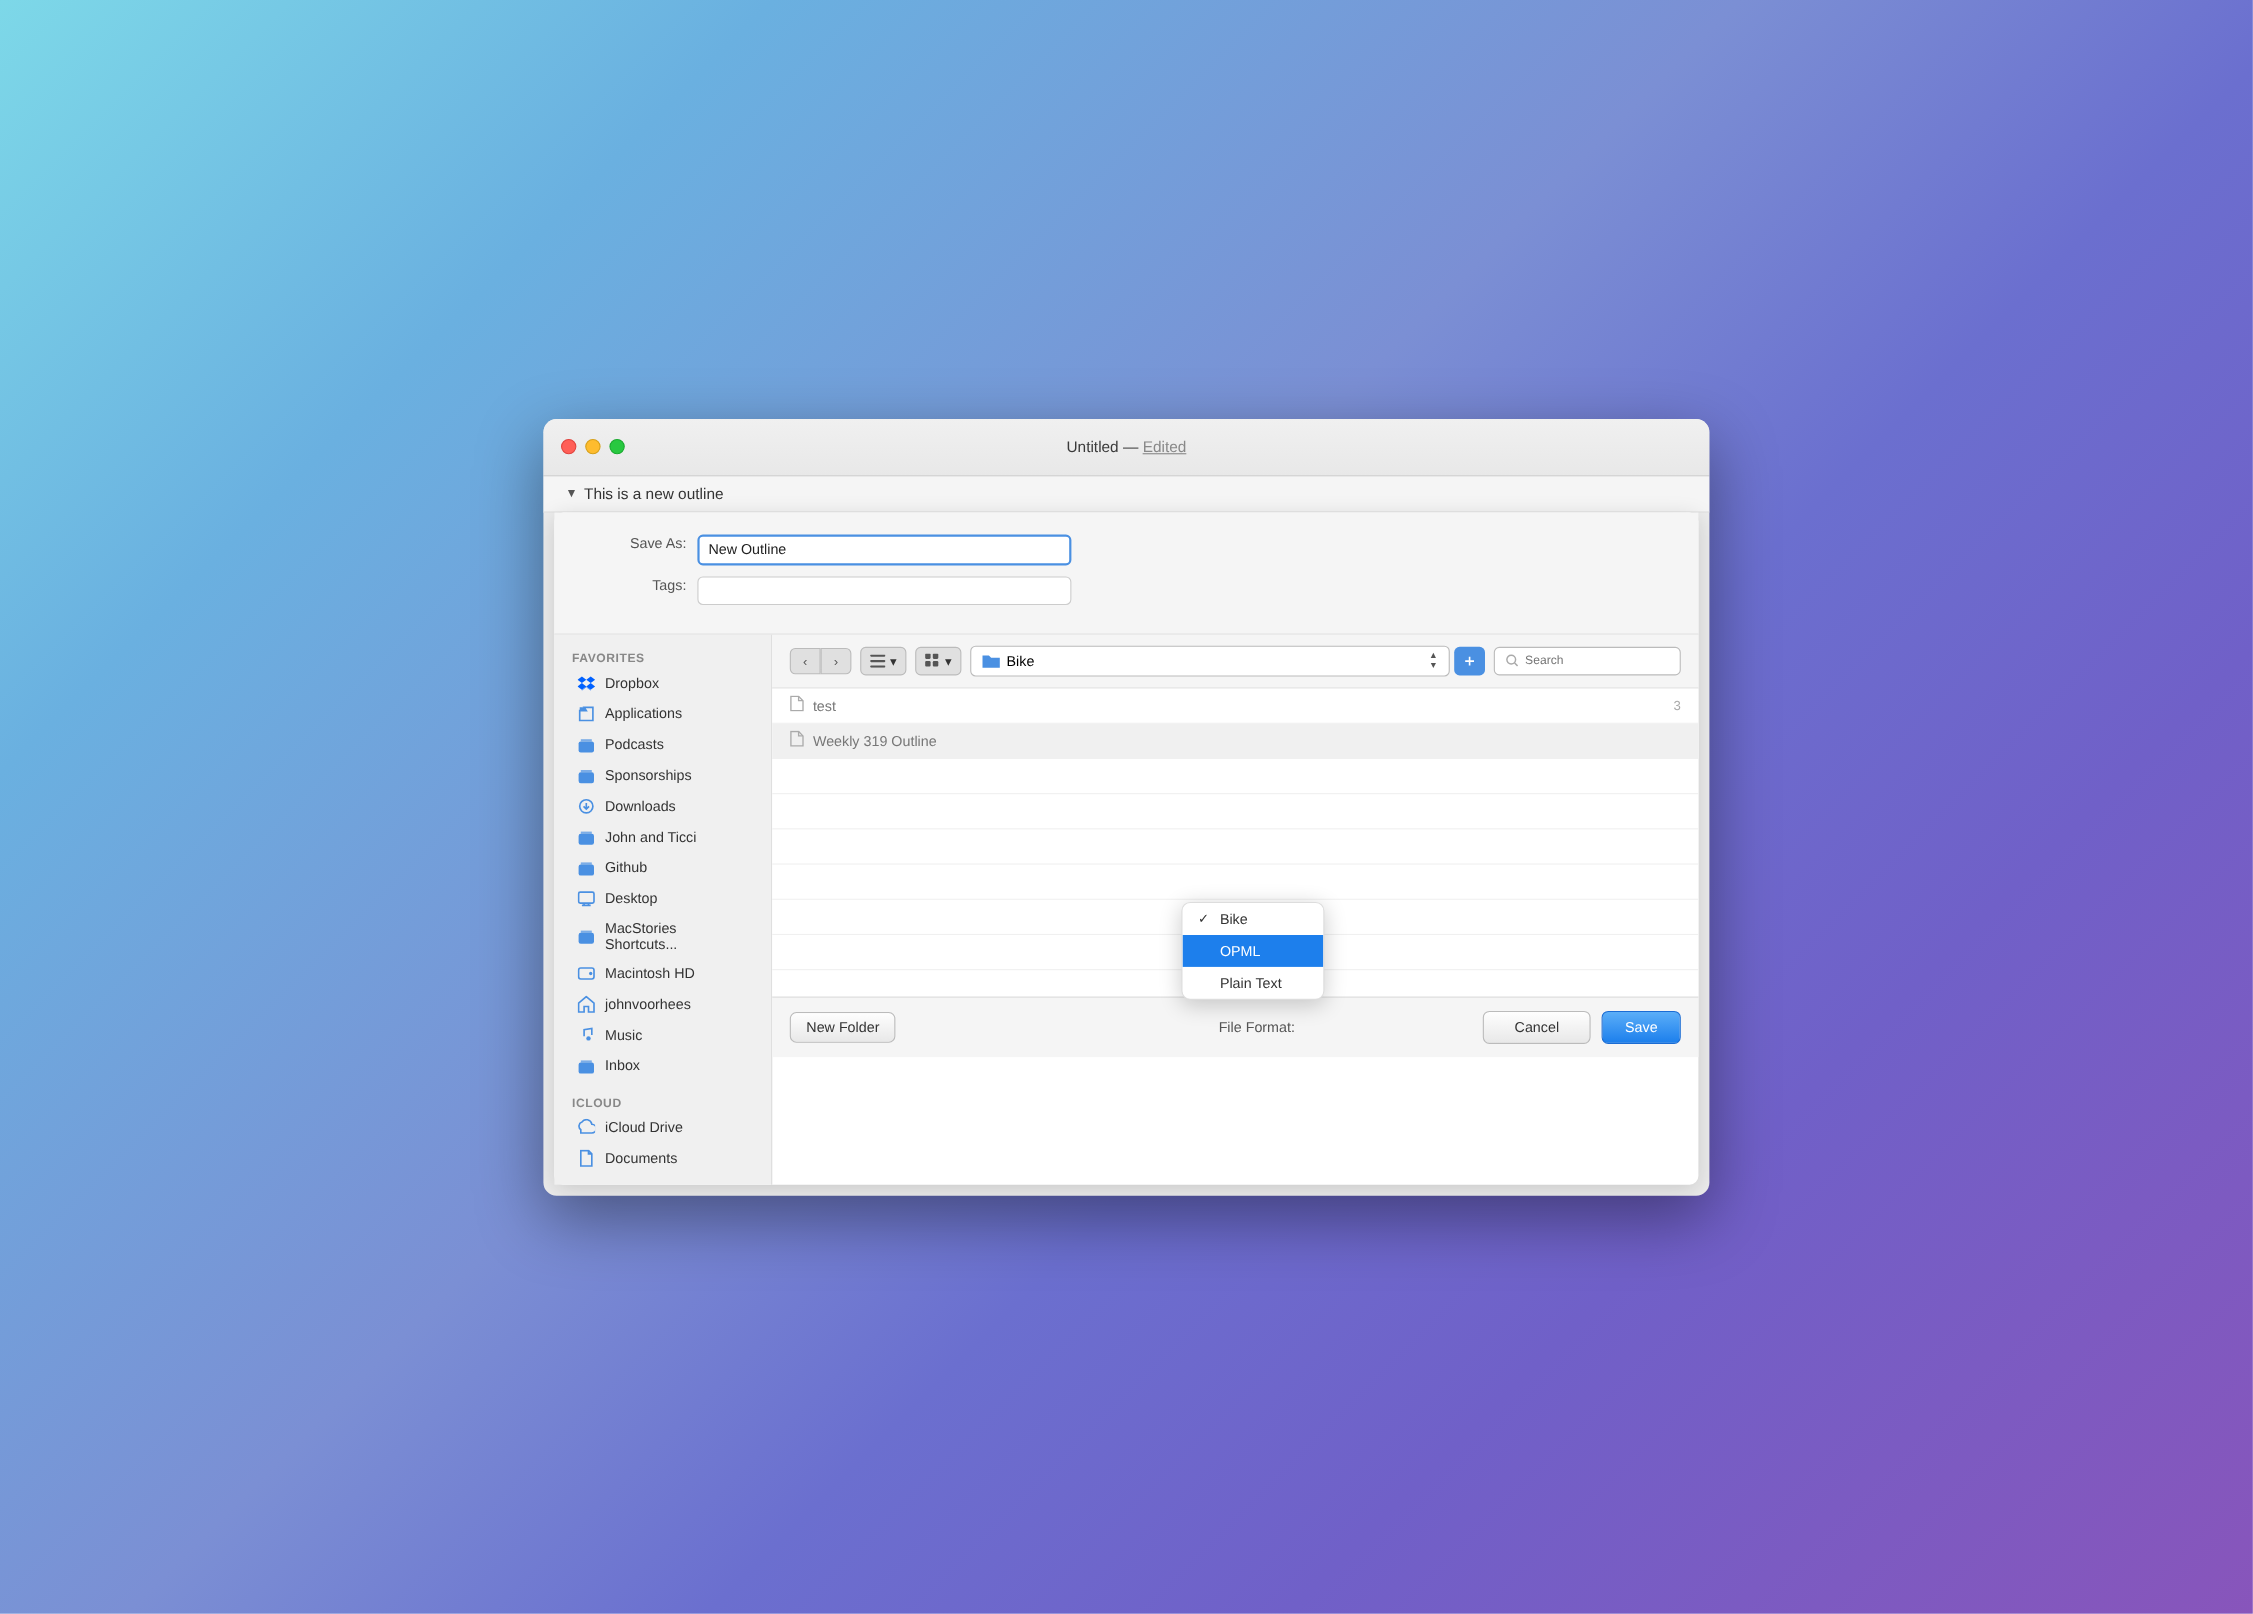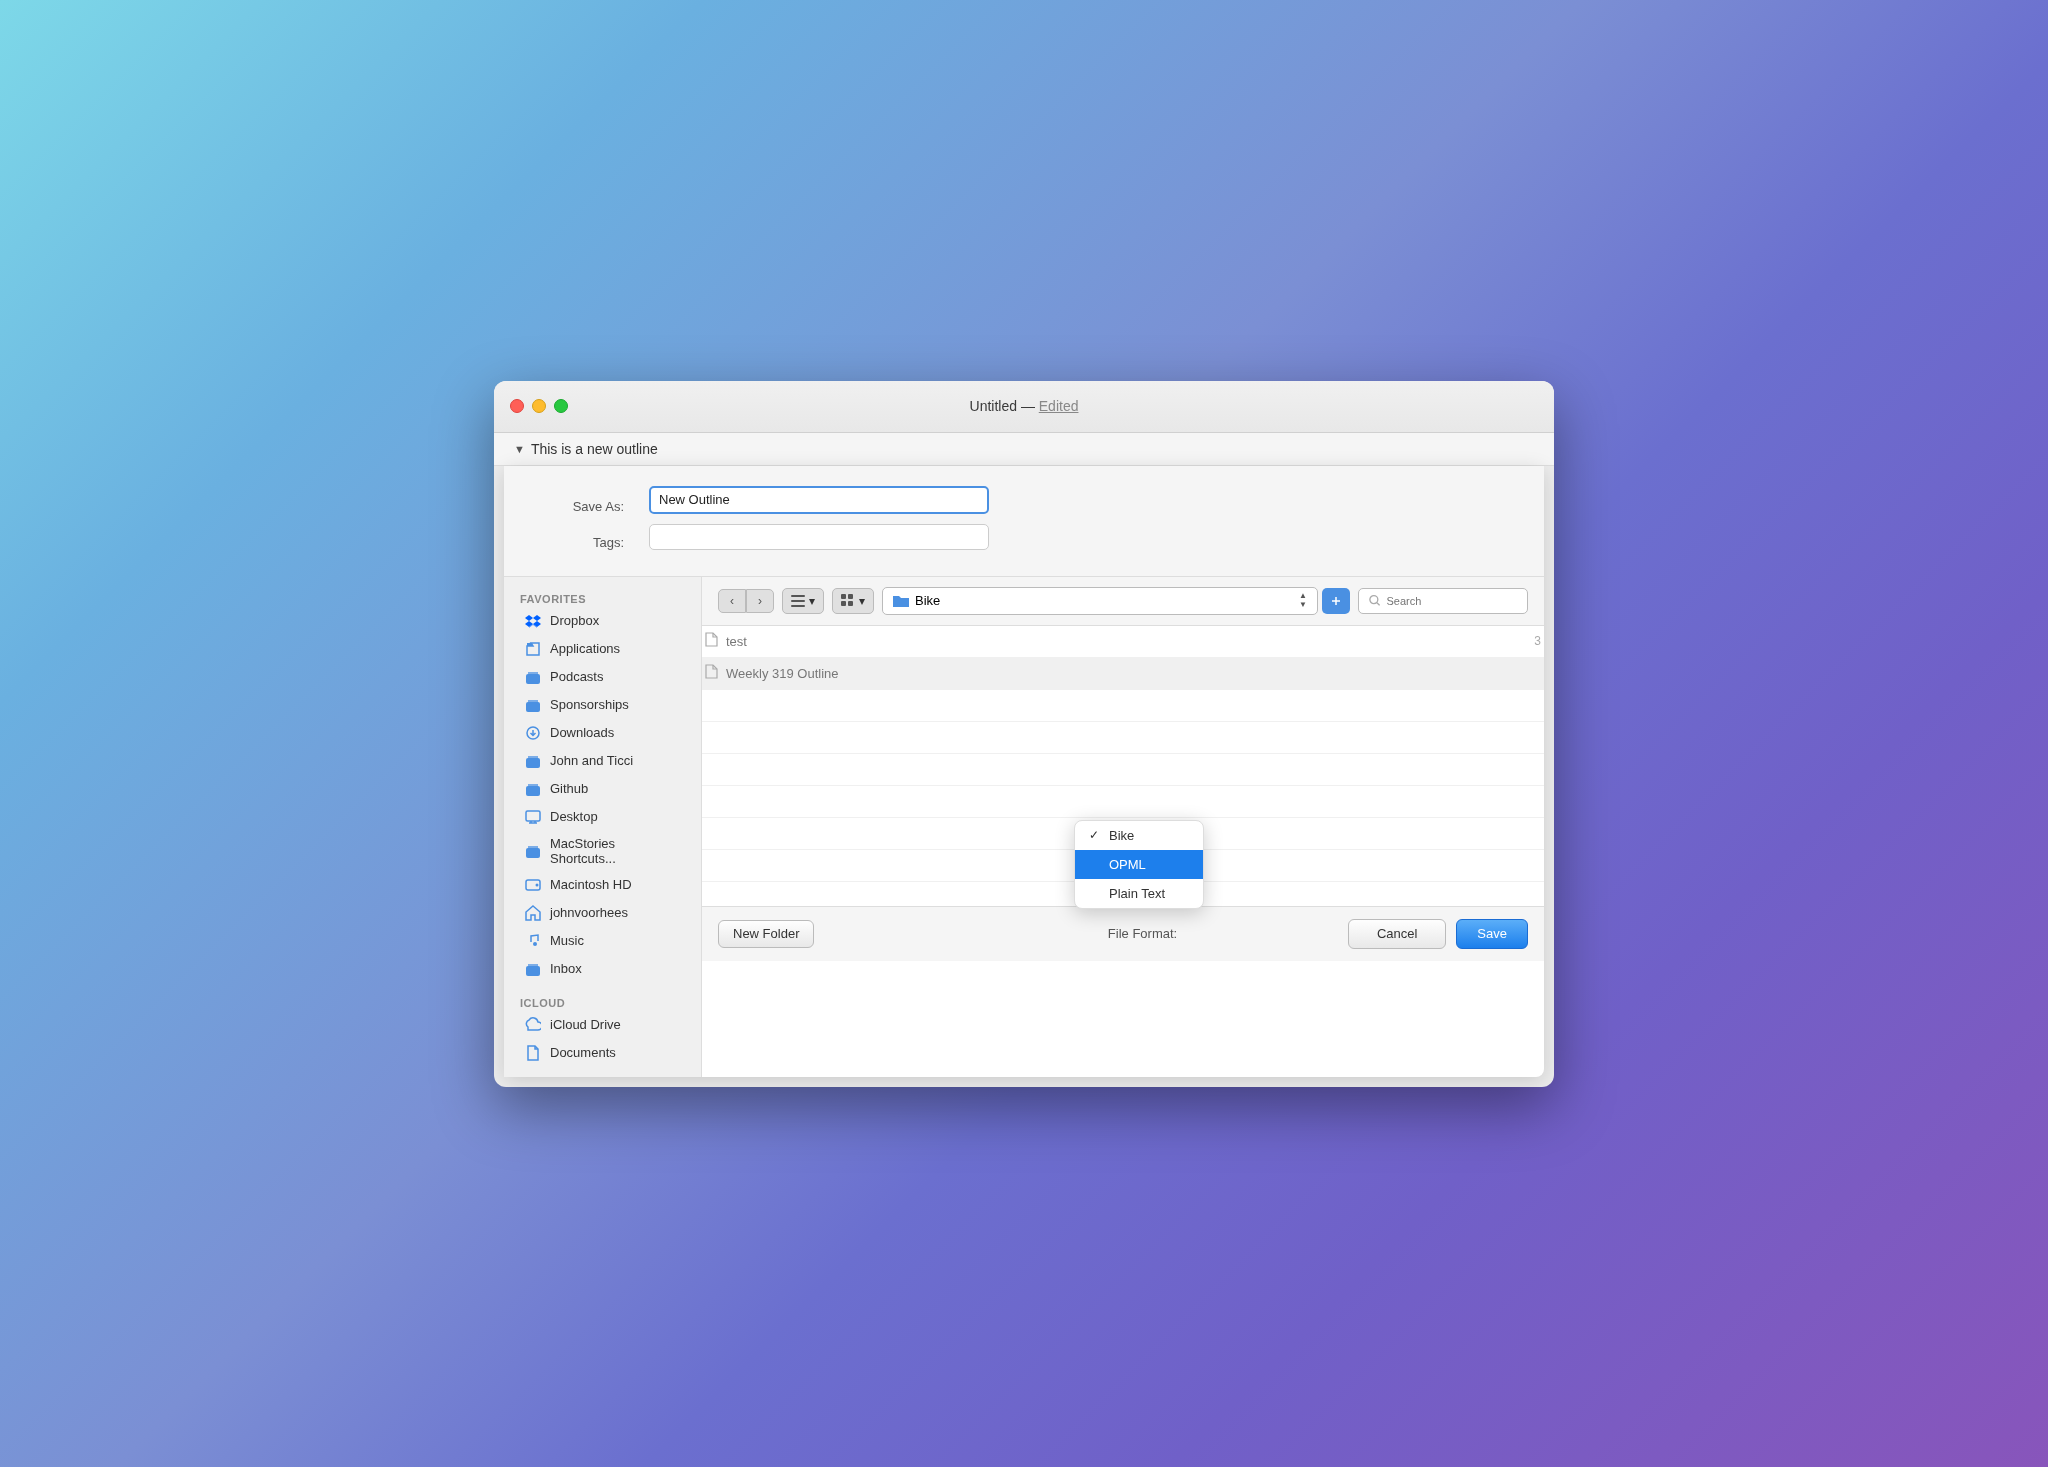--- a/index.html
+++ b/index.html
@@ -94,23 +94,23 @@
 
     
     .dialog-form {
       padding: 20px 30px 16px 30px;
       background: #f5f5f5;
       border-bottom: 1px solid #ddd;
     }
 
     .form-row {
       display: flex;
-      align-items: flex-end;
+      align-items: flex-start;
       margin-bottom: 10px;
-      gap: 15px;
+      gap: 0;
     }
 
     .form-label {
       font-size: 13px;
       color: #555;
       text-align: right;
       width: 90px;
       flex-shrink: 0;
       margin-right: 10px;
     }
@@ -274,21 +274,21 @@
       font-size: 12px;
       font-weight: 600;
       color: #555;
       width: 60px;
       text-align: right;
     }
 
     .file-row {
       display: flex;
       align-items: center;
-      padding: 6px 3px;
+      padding: 6px 16px;
       border-bottom: 1px solid #f0f0f0;
       font-size: 13px;
       color: #777;
       min-height: 32px;
     }
 
     .file-row.active-row {
       background: #f0f0f0;
     }
 

